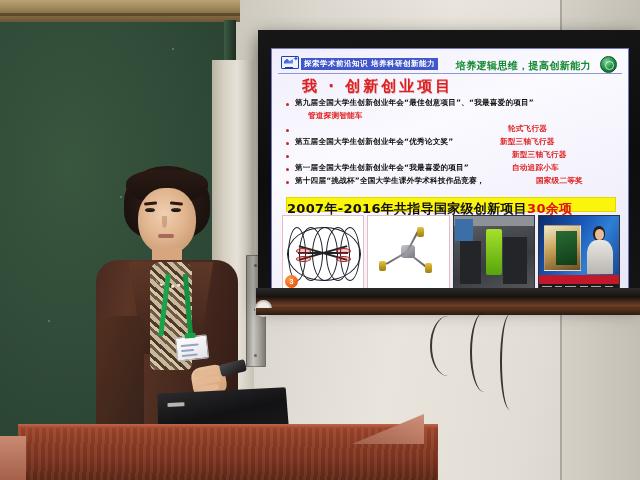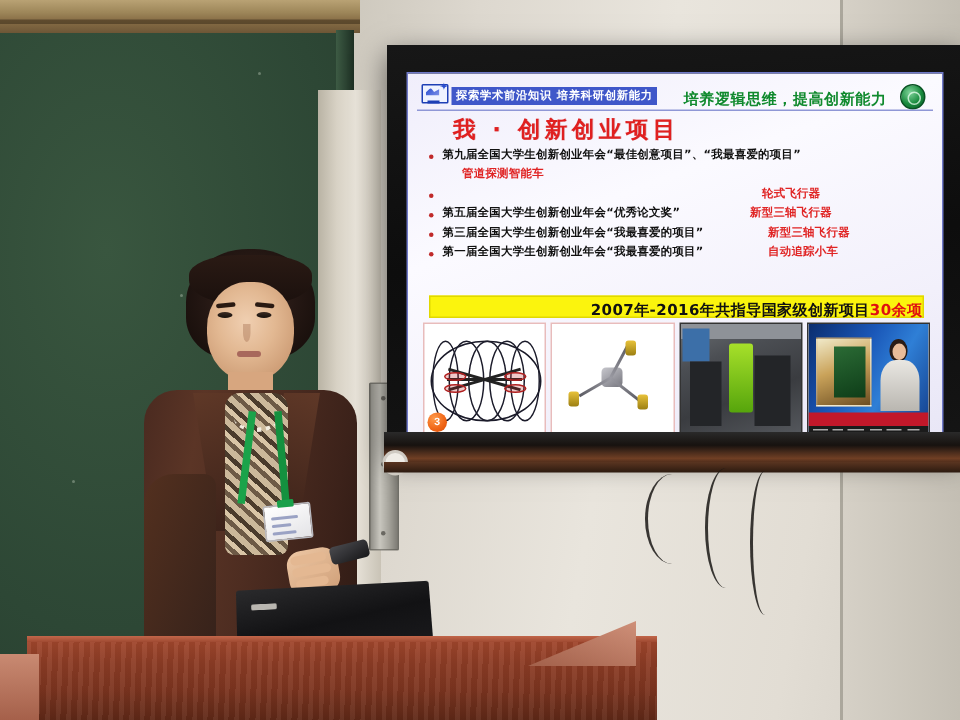--- a/index.html
+++ b/index.html
@@ -81,21 +81,21 @@
   .bdot{position:absolute;left:0;top:4.5px;width:3px;height:3px;background:#c02a2a;border-radius:50%;}
   .btxt{position:absolute;left:9px;top:0;font-size:7.6px;color:#111;letter-spacing:.2px;
     font-family:"DejaVu Sans",sans-serif;font-weight:bold;}
   .bsub{position:absolute;left:22px;top:0;font-size:7.6px;color:#e02424;font-weight:bold;
     letter-spacing:.2px;font-family:"DejaVu Sans",sans-serif;}
   .btag{position:absolute;font-size:7.6px;color:#e02424;font-weight:bold;letter-spacing:.2px;
     font-family:"DejaVu Sans",sans-serif;}
 
   .banner{position:absolute;left:12px;top:146px;right:10px;height:13px;background:#fbf40d;
     border:1px solid #e0d800;}
-  .banner span{position:absolute;left:0;right:0;top:1.5px;text-align:right;font-size:10px;
+  .banner span{position:absolute;left:0;right:0;top:1.5px;text-align:left;font-size:13px;
     font-weight:bold;color:#111;letter-spacing:.3px;font-family:"DejaVu Sans",sans-serif;}
   .banner .hl{color:#e01010;}
 
   .gallery{position:absolute;left:8px;top:164px;right:6px;height:76px;display:flex;gap:3px;}
   .ph{position:relative;flex:1;overflow:hidden;border:1px solid #e8bcbc;background:#fff;}
   .ph.nb{border:1px solid #333;}
 
   .drone-cage{position:absolute;left:50%;top:50%;transform:translate(-50%,-50%);width:74px;height:56px;}
   .cage-ring{position:absolute;top:2px;height:52px;border:1.1px solid #1b1b2a;border-radius:50%;}
   .drone-body{position:absolute;left:12px;top:22px;width:50px;height:12px;}
@@ -257,30 +257,34 @@
           </div>
 
           <div class="brow">
             <i class="bdot"></i>
             <span class="btxt">第五届全国大学生创新创业年会“优秀论文奖”</span>
             <span class="btag" style="left:214px;">新型三轴飞行器</span>
           </div>
 
           <div class="brow">
             <i class="bdot"></i>
-            <span class="btxt">第三届全国大学生创新创业年会“我最喜爱的项目”</span>
             <span class="btag" style="left:226px;">新型三轴飞行器</span>
           </div>
 
           <div class="brow">
             <i class="bdot"></i>
             <span class="btxt">第一届全国大学生创新创业年会“我最喜爱的项目”</span>
             <span class="btag" style="left:226px;">自动追踪小车</span>
           </div>
 
+          <div class="brow">
+            <i class="bdot"></i>
+            <span class="btxt">第十四届“挑战杯”全国大学生课外学术科技作品竞赛，</span>
+            <span class="btag" style="left:250px;">国家级二等奖</span>
+          </div>
 
         </div>
 
         <div class="banner">
           <span><em style="font-style:normal">2007年-2016年共指导国家级创新项目</em><em class="hl" style="font-style:normal">30余项</em></span>
         </div>
 
         <div class="gallery">
 
           <div class="ph">

